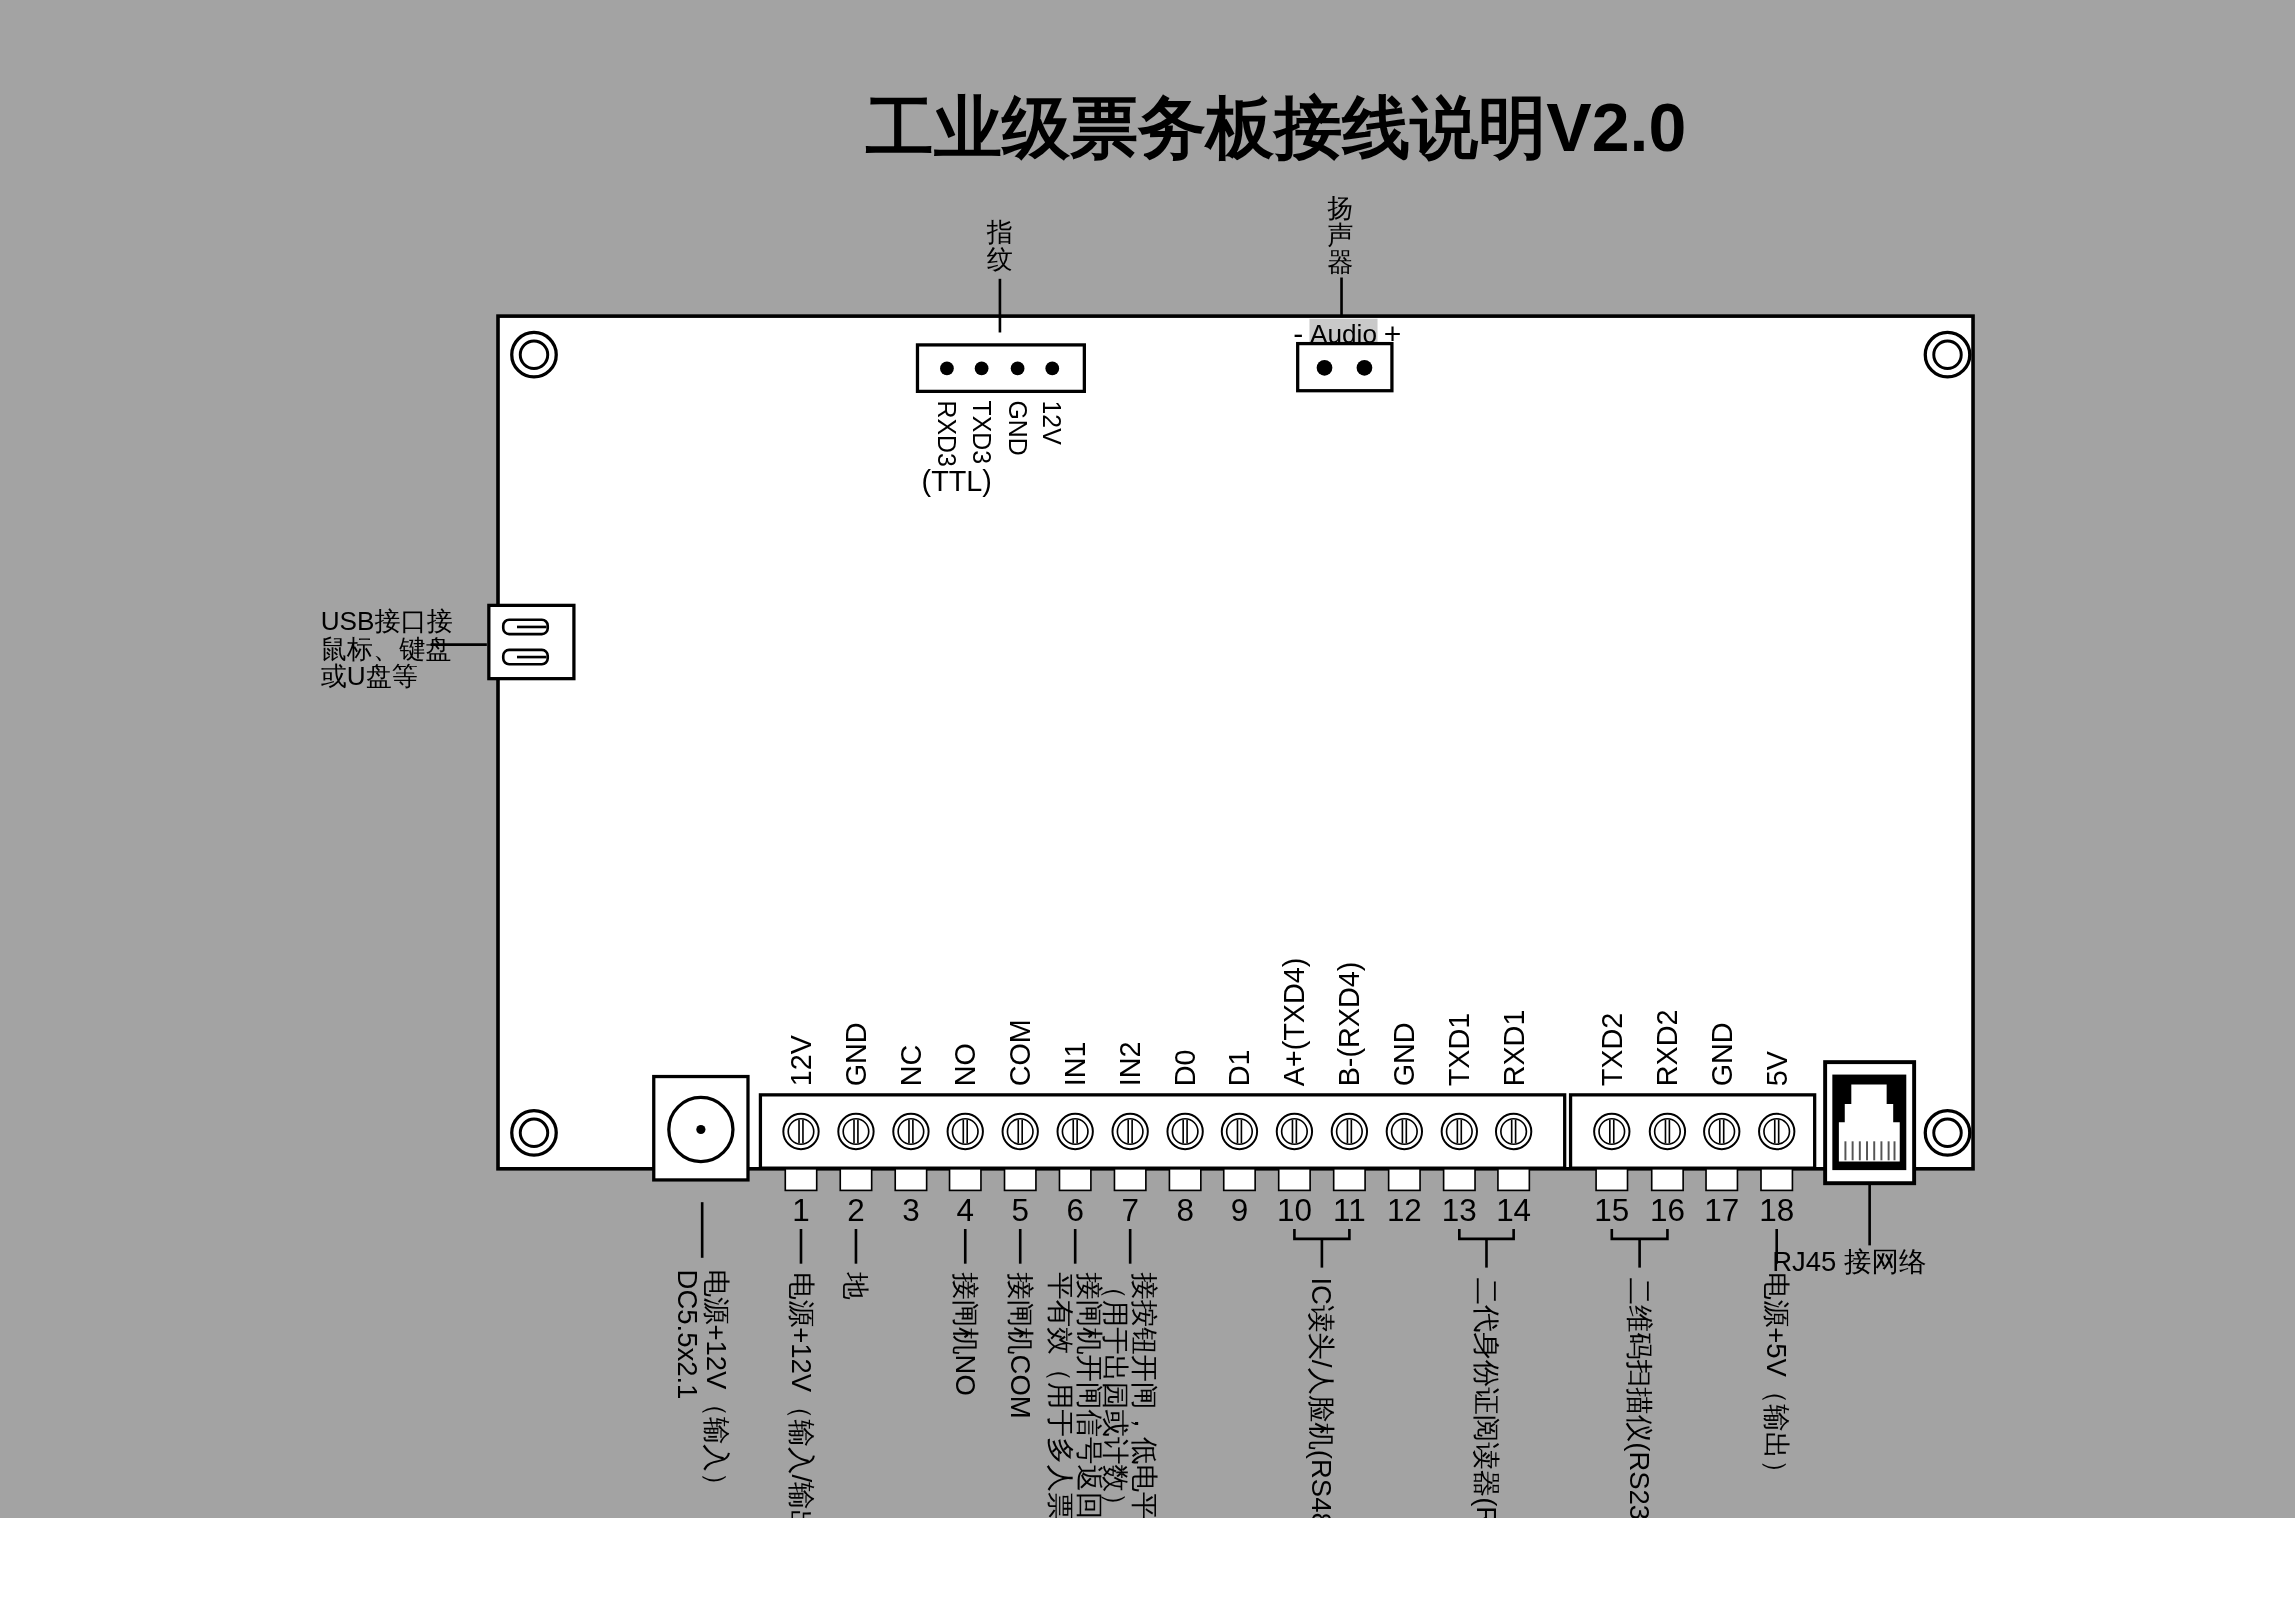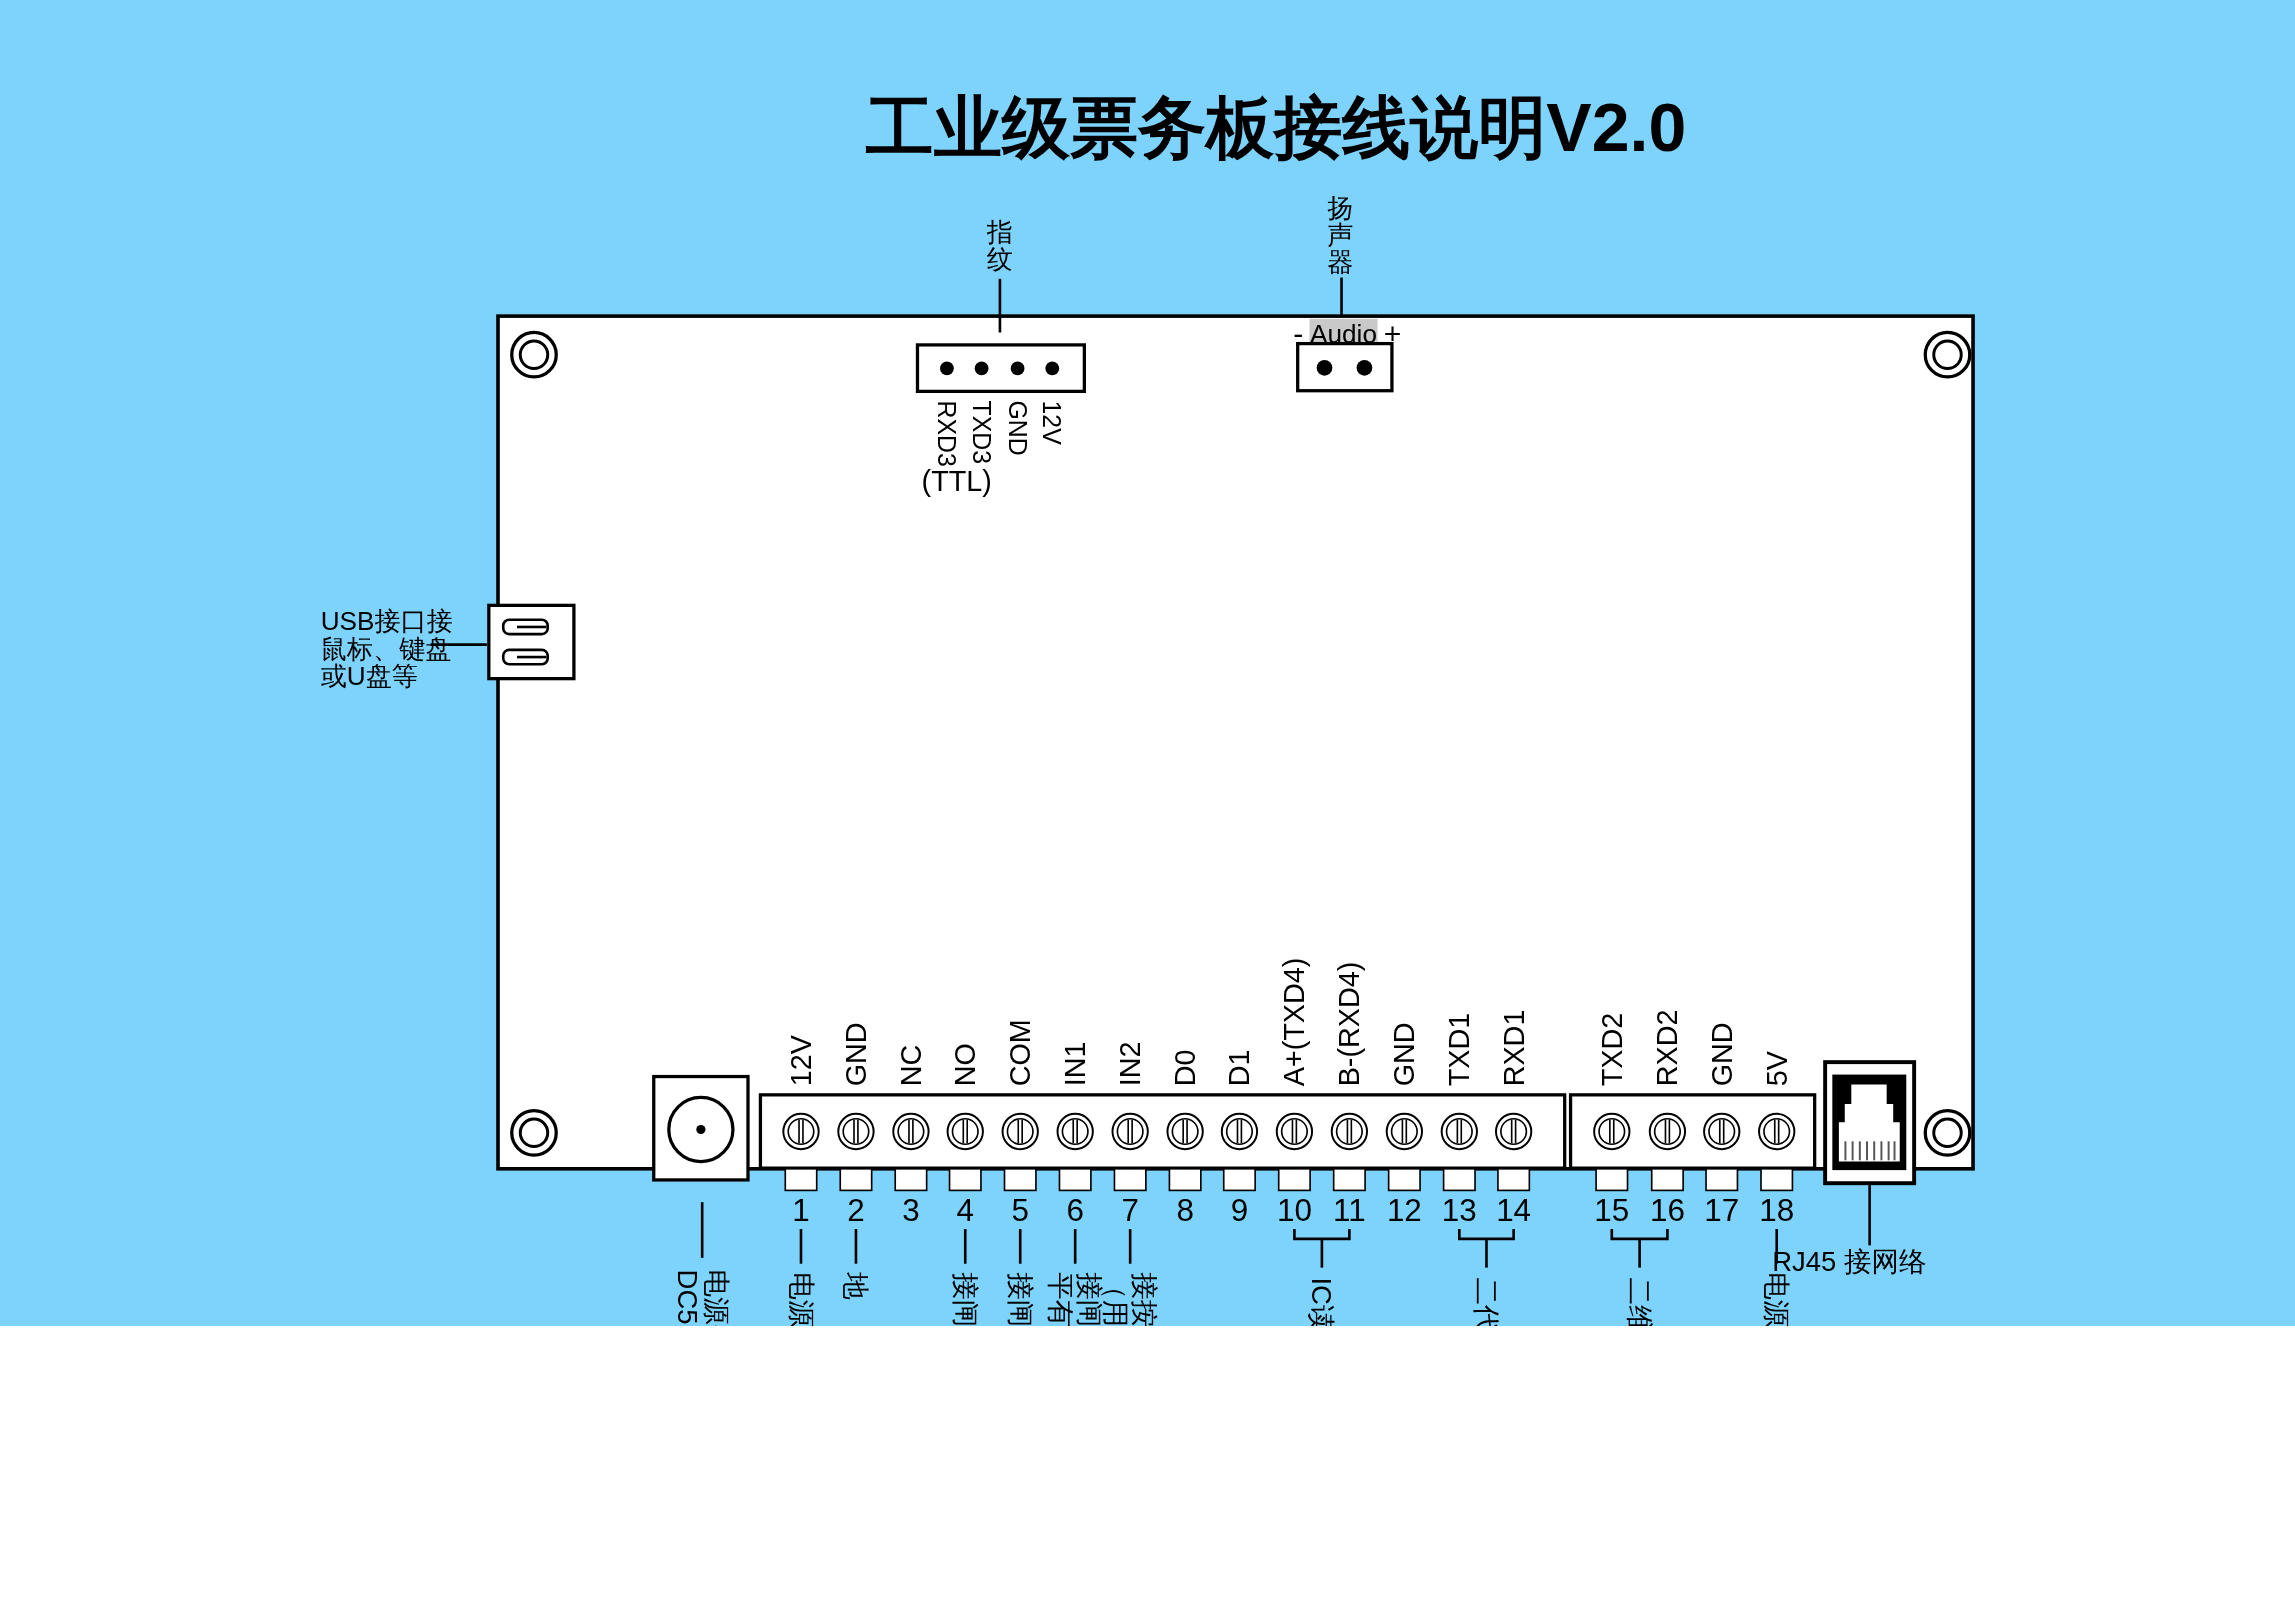--- a/index.html
+++ b/index.html
@@ -1,16 +1,16 @@
 <!DOCTYPE html>
 <html style="font-size:10.5px"><head>
 <meta charset="utf-8">
 <style>
   html,body{margin:0;padding:0;background:#fff;}
-  .stage{position:relative;width:2295px;height:1326px;background:#7dd3fc;overflow:hidden;}
+  .stage{position:relative;width:2295px;height:1518px;background:#a3a3a3;overflow:hidden;}
   svg{position:absolute;left:0;top:0;}
   text{font-family:"Liberation Sans",sans-serif;fill:#000;}
   .title{font-size:104px;font-weight:700;}
   .cjk-v{font-size:40px;}
   .pin-name{font-size:44px;}
   .pin-num{font-size:48px;}
   .desc{font-size:42px;}
   .fp-pin{font-size:38px;}
   .note{font-size:44px;}
   .band-txt{font-size:40px;}

